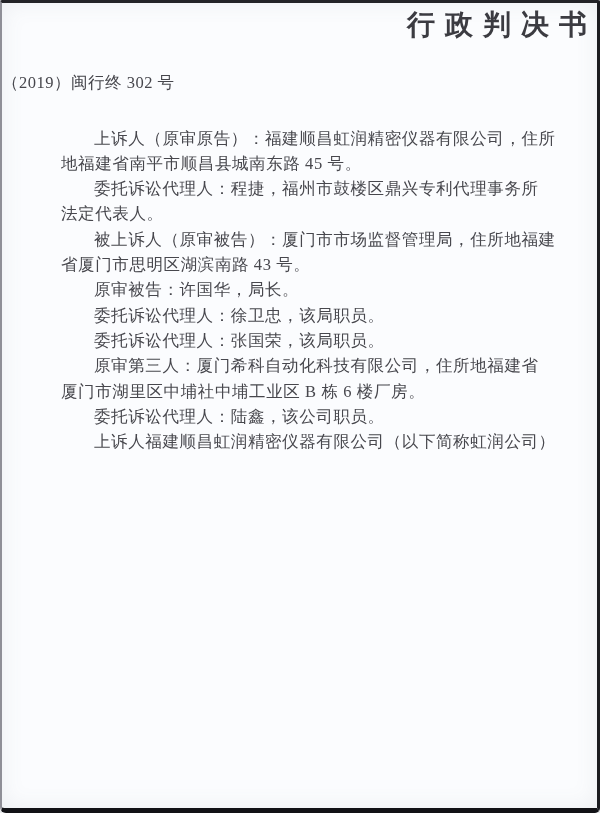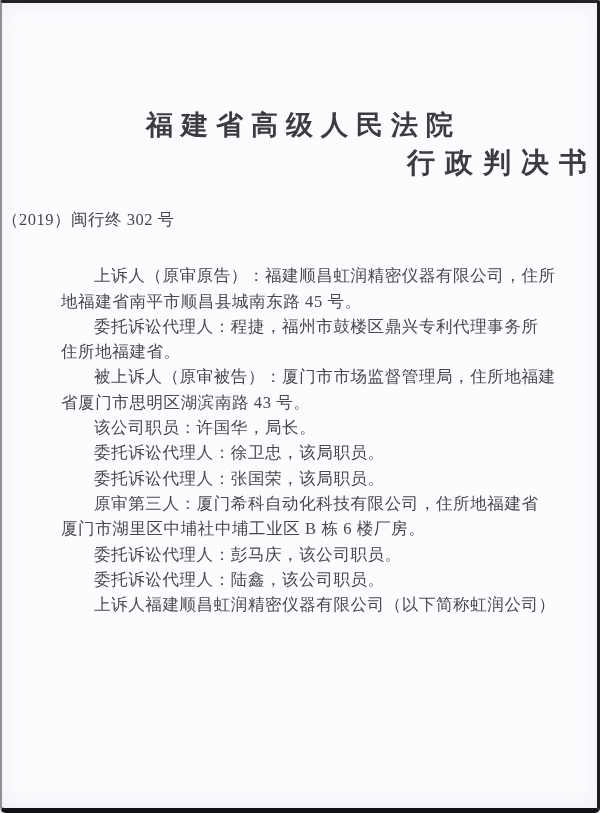--- a/index.html
+++ b/index.html
@@ -69,32 +69,30 @@
     white-space: nowrap;
   }
   .doc-body .line.indent {
     padding-left: 33px;
   }
 </style>
 </head>
 <body>
 
 <div class="page">
-  <div class="court-name">福建省高级人民法院</div>
   <div class="doc-type">行政判决书</div>
   <div class="case-number">（2019）闽行终 302 号</div>
   <div class="doc-body">
       <div class="line indent">上诉人（原审原告）：福建顺昌虹润精密仪器有限公司，住所</div>
       <div class="line">地福建省南平市顺昌县城南东路 45 号。</div>
       <div class="line indent">委托诉讼代理人：程捷，福州市鼓楼区鼎兴专利代理事务所</div>
-      <div class="line">住所地福建省。</div>
+      <div class="line">法定代表人。</div>
       <div class="line indent">被上诉人（原审被告）：厦门市市场监督管理局，住所地福建</div>
       <div class="line">省厦门市思明区湖滨南路 43 号。</div>
-      <div class="line indent">该公司职员：许国华，局长。</div>
+      <div class="line indent">原审被告：许国华，局长。</div>
       <div class="line indent">委托诉讼代理人：徐卫忠，该局职员。</div>
       <div class="line indent">委托诉讼代理人：张国荣，该局职员。</div>
       <div class="line indent">原审第三人：厦门希科自动化科技有限公司，住所地福建省</div>
       <div class="line">厦门市湖里区中埔社中埔工业区 B 栋 6 楼厂房。</div>
-      <div class="line indent">委托诉讼代理人：彭马庆，该公司职员。</div>
       <div class="line indent">委托诉讼代理人：陆鑫，该公司职员。</div>
       <div class="line indent">上诉人福建顺昌虹润精密仪器有限公司（以下简称虹润公司）</div>
     </div>
 </div>
 
 </body></html>

